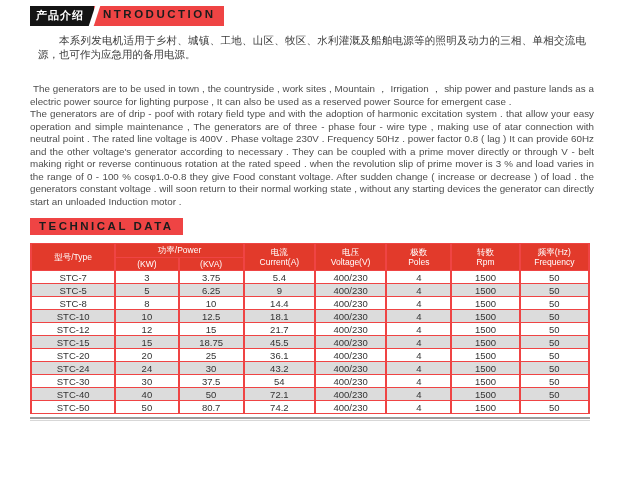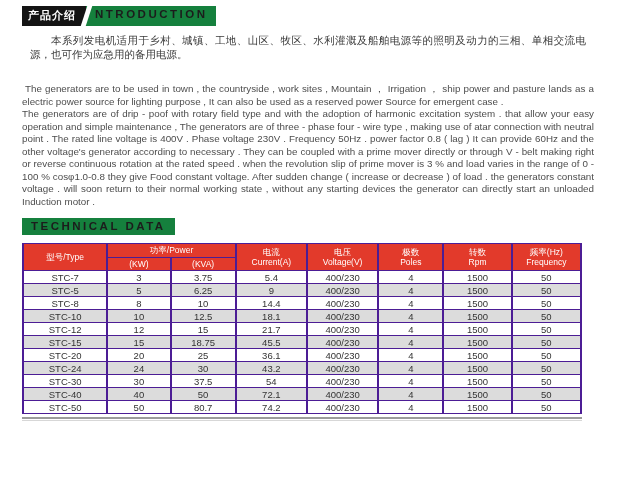--- a/index.html
+++ b/index.html
@@ -1,35 +1,35 @@
 <!DOCTYPE html>
 <html><head>
 <meta charset="utf-8">
 <style>
   html,body { margin:0; padding:0; background:#fff; }
   .page {
     width:620px; height:480px; box-sizing:border-box; overflow:hidden;
     background:#ffffff; position:relative;
-    padding:5px 26px 0 22px;
+    padding:5px 26px 0 30px;
     font-family:"Liberation Sans", sans-serif;
   }
   
   .section-header { display:inline-flex; align-items:stretch; }
   .hdr-tag {
     position:relative; z-index:2;
     background:#141414; color:#ffffff;
     font-size:11px; font-weight:bold; letter-spacing:1px;
     padding:2px 10px 3px 6px; white-space:nowrap;
   }
   .hdr-tag::after {
     content:""; position:absolute; top:0; bottom:0; right:-3px; width:5px;
     background:#ffffff; transform:skewX(-18deg);
   }
   .hdr-band {
-    background:#15803d; color:#1c1c1c;
+    background:#ef4444; color:#1c1c1c;
     font-size:11.5px; font-weight:bold; letter-spacing:2.5px;
     padding:2px 9px 3px 9px; white-space:nowrap;
   }
   
   .zh-block { margin-top:7px; }
   .zh-block p {
     margin:8px; font-size:10.5px; line-height:13.5px; color:#3a3a3a;
     text-align:justify; text-indent:21px;
   }
   
@@ -37,21 +37,21 @@
   .en-block p {
     margin:0; font-size:9.8px; line-height:12.5px; color:#4d4d4d;
     text-align:justify;
   }
   .en-block p:first-child { text-indent:3px;margin-top:22px; }
   
   .tech-header { margin-top:10px; }
   table.spec {
     margin-top:8px; width:560px; table-layout:fixed;
     border-collapse:separate; border-spacing:2px 1px;
-    background:#4c1d95;
+    background:#ef4444;
   }
   table.spec th {
     background:#e23a2b; color:#ffffff; font-weight:normal;
     font-size:8.5px; line-height:10.5px; padding:1px 0; text-align:center;
     vertical-align:middle;
   }
   table.spec td {
     font-size:9.5px; color:#333333; text-align:center;
     height:12px; padding:0; vertical-align:middle; background:#ffffff;
   }

